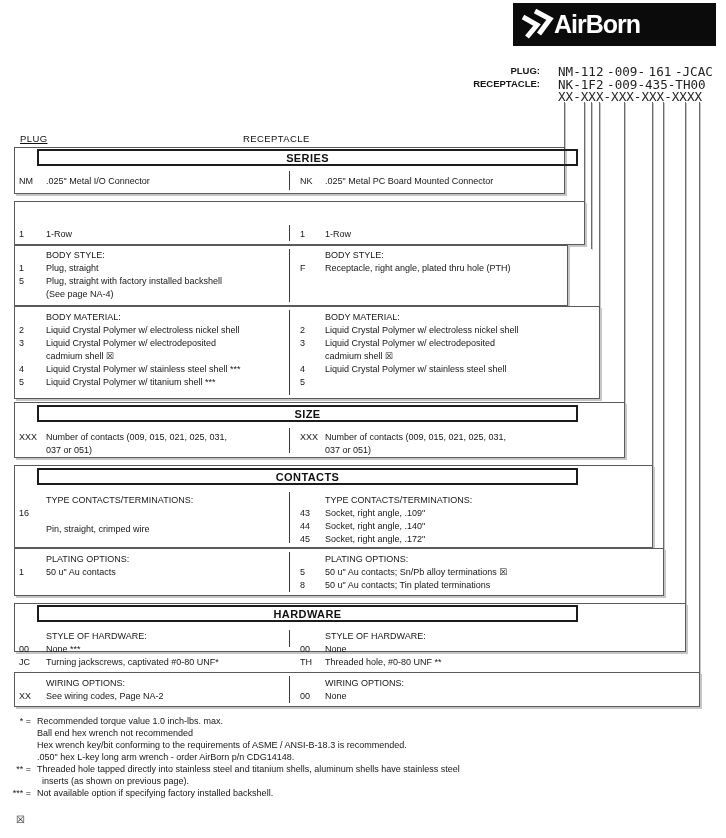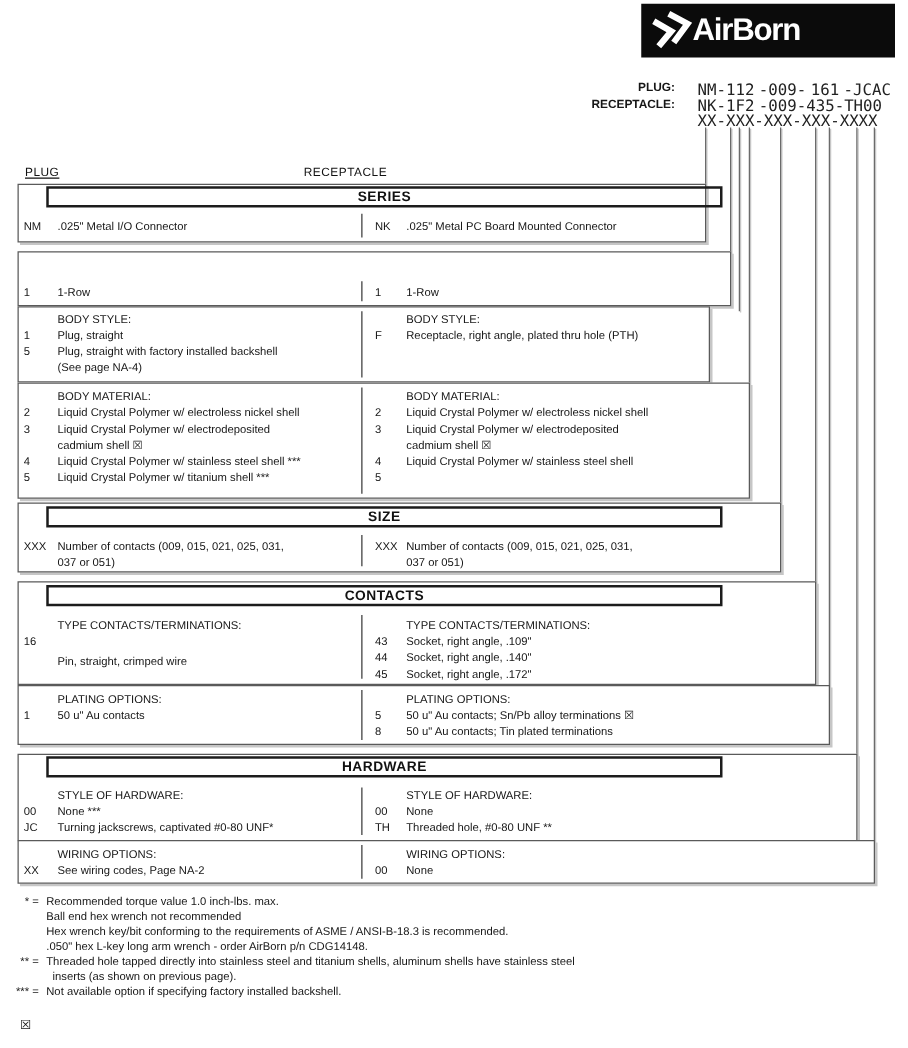--- a/index.html
+++ b/index.html
@@ -154,21 +154,21 @@
     <div class="row txt-l" style="top:5px;">PLATING OPTIONS:</div>
     <div class="row txt-r" style="top:5px;">PLATING OPTIONS:</div>
     <div class="row code-l" style="top:18px;">1</div>
     <div class="row txt-l" style="top:18px;">50 u" Au contacts</div>
     <div class="row code-r" style="top:18px;">5</div>
     <div class="row txt-r" style="top:18px;">50 u" Au contacts; Sn/Pb alloy terminations  ☒</div>
     <div class="row code-r" style="top:31px;">8</div>
     <div class="row txt-r" style="top:31px;">50 u" Au contacts; Tin plated terminations</div>
   </div>
 
-  <div class="sec" style="left:14px;top:603px;width:672px;height:70px;">
+  <div class="sec" style="left:14px;top:603px;width:672px;height:49px;">
     <div class="hdr">HARDWARE</div>
     <div class="divider" style="top:26px;bottom:4px;"></div>
     <div class="row txt-l" style="top:27px;">STYLE OF HARDWARE:</div>
     <div class="row txt-r" style="top:27px;">STYLE OF HARDWARE:</div>
     <div class="row code-l" style="top:40px;">00</div>
     <div class="row txt-l" style="top:40px;">None  ***</div>
     <div class="row code-l" style="top:53px;">JC</div>
     <div class="row txt-l" style="top:53px;">Turning jackscrews, captivated #0-80 UNF*</div>
     <div class="row code-r" style="top:40px;">00</div>
     <div class="row txt-r" style="top:40px;">None</div>

